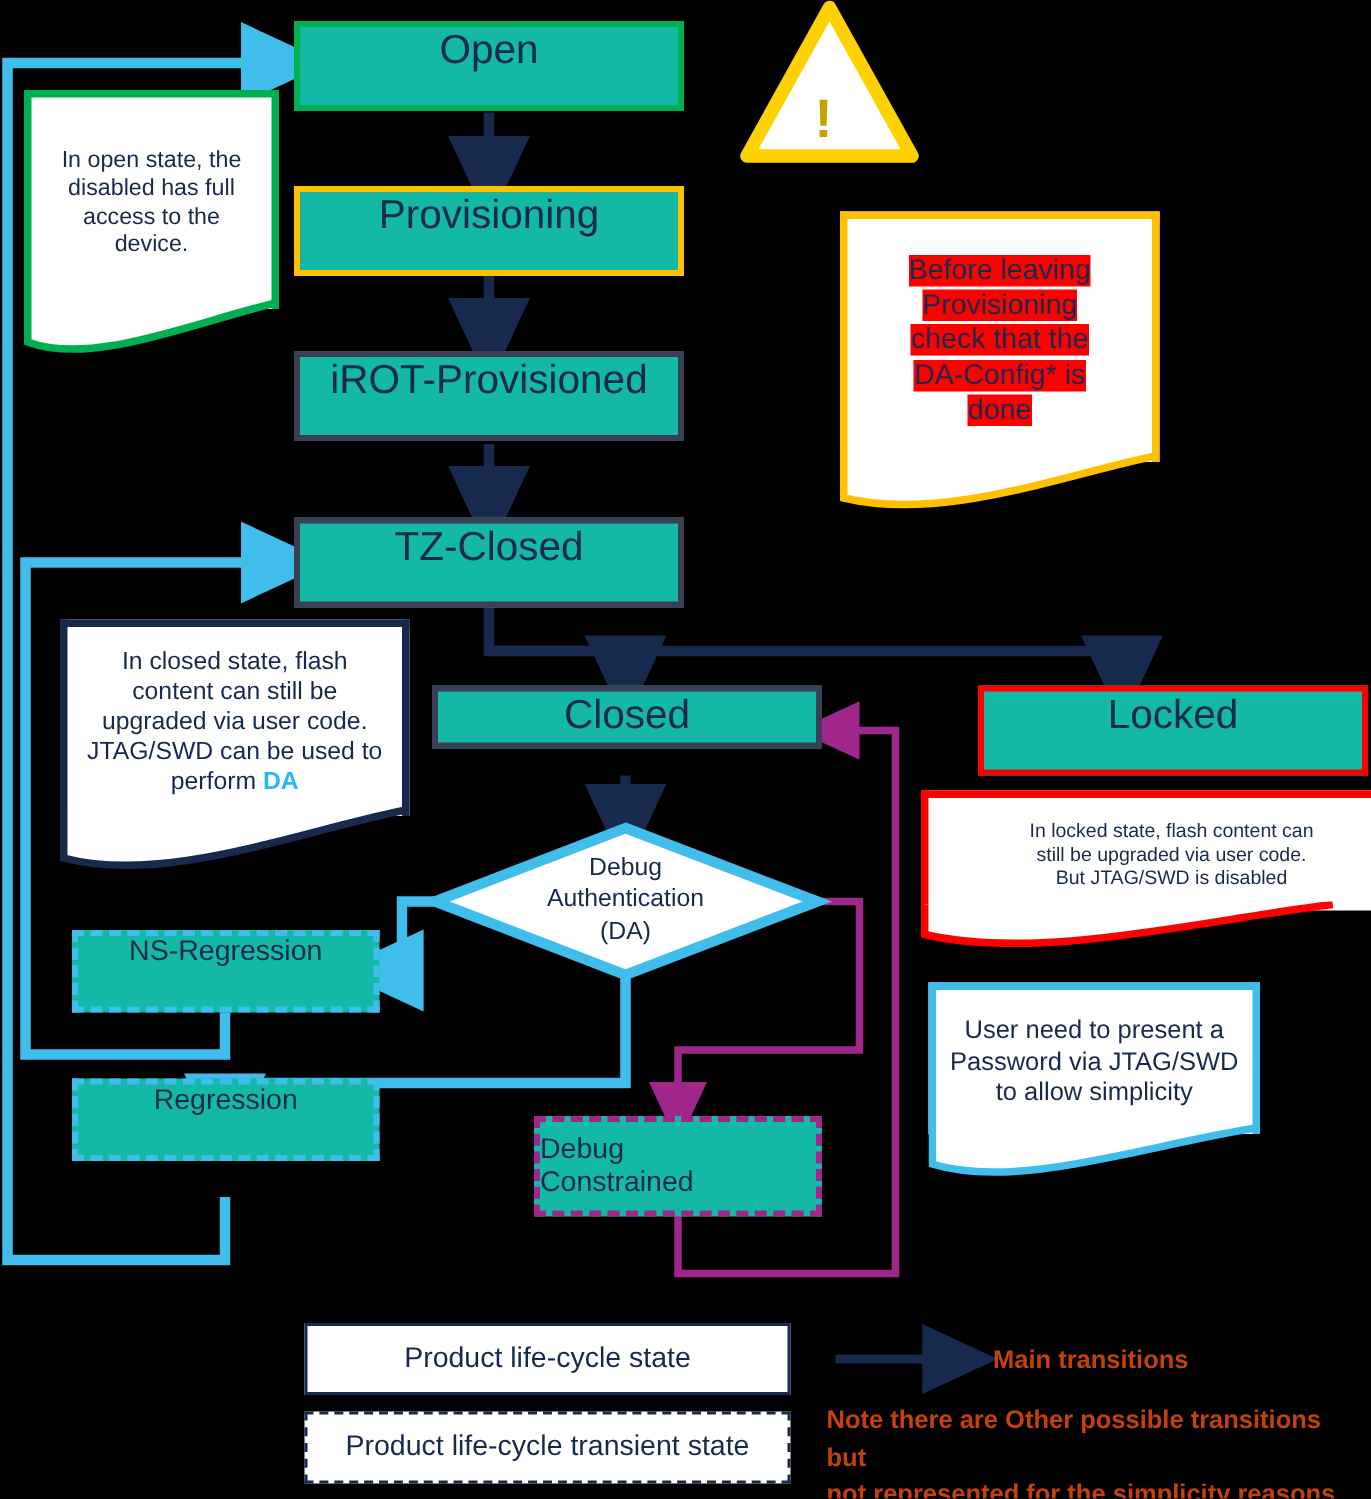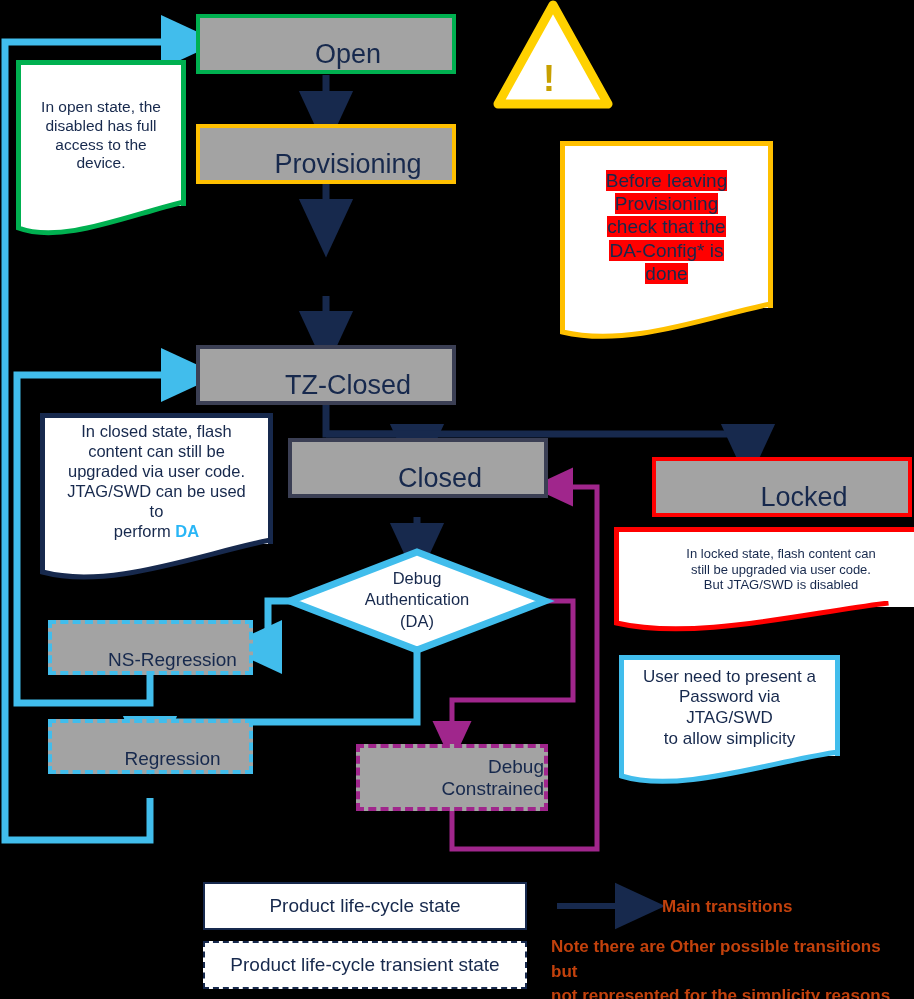--- a/index.html
+++ b/index.html
@@ -1,27 +1,27 @@
 <!DOCTYPE html>
 <html><head>
 <meta charset="utf-8">
 <style>
   html,body{margin:0;padding:0;background:#000;}
   body{width:914px;height:999px;overflow:hidden;font-family:"Liberation Sans",sans-serif;}
   #stage{position:relative;width:914px;height:999px;background:#000;}
   svg.layer{position:absolute;left:0;top:0;width:914px;height:999px;}
-  .node{position:absolute;background:#a3a3a3;box-sizing:border-box;display:flex;align-items:flex-end;justify-content:center;text-align:center;color:#17294d;padding-left:44px;}
+  .node{position:absolute;background:#14b8a6;box-sizing:border-box;display:flex;align-items:flex-start;justify-content:center;text-align:center;color:#17294d;}
   .node.state{border:4px solid #3b3f54;font-size:27px;}
   .node.state.green{border-color:#00b050;}
   .node.state.yellow{border-color:#ffc000;}
   .node.state.red{border-color:#ff0000;margin-left:34px;}
   .node.transient{border:4px dashed #41bdec;font-size:19px;}
   .node.transient.magenta{border-color:#a0268c;}
   .callout{position:absolute;background:#fff;box-sizing:border-box;text-align:center;color:#17294d;
-           display:flex;align-items:center;justify-content:center;padding:4px 14px;line-height:1.22;}
+           display:flex;align-items:center;justify-content:center;padding:4px 4px;line-height:1.22;}
   .callout .inner{width:100%;}
   .wave{position:absolute;left:0;width:100%;}
   .legend-box{position:absolute;background:#fff;box-sizing:border-box;display:flex;align-items:center;
               justify-content:center;color:#17294d;font-size:19px;}
   .legend-box.solid{border:2px solid #17294d;}
   .legend-box.dashed{border:2px dashed #17294d;}
   .legend-text{position:absolute;color:#c2410c;font-size:17px;font-weight:bold;line-height:1.45;}
   .tri-label{position:absolute;color:#c8a000;font-size:36px;font-weight:bold;}
   .hl{background:#ff0000;}
 </style>
@@ -140,26 +140,29 @@
   <div class="tri-label" style="left:543px;top:58px;">!</div>
 
   <div class="node state green" style="left:196px;top:14px;width:260px;height:60px;">
     <span>Open</span>
   </div>
 
   <div class="node state yellow" style="left:196px;top:124px;width:260px;height:60px;">
     <span>Provisioning</span>
   </div>
 
+  <div class="node state" style="left:196px;top:234px;width:260px;height:60px;">
+    <span>iROT-Provisioned</span>
+  </div>
 
   <div class="node state" style="left:196px;top:345px;width:260px;height:60px;">
     <span>TZ-Closed</span>
   </div>
 
-  <div class="node state" style="left:288px;top:438px;width:260px;height:60px;">
+  <div class="node state" style="left:288px;top:457px;width:260px;height:42px;">
     <span>Closed</span>
   </div>
 
   <div class="node state red" style="left:618px;top:457px;width:260px;height:60px;">
     <span>Locked</span>
   </div>
 
   <div class="node transient" style="left:48px;top:620px;width:205px;height:55px;">
     <span>NS-Regression</span>
   </div>

